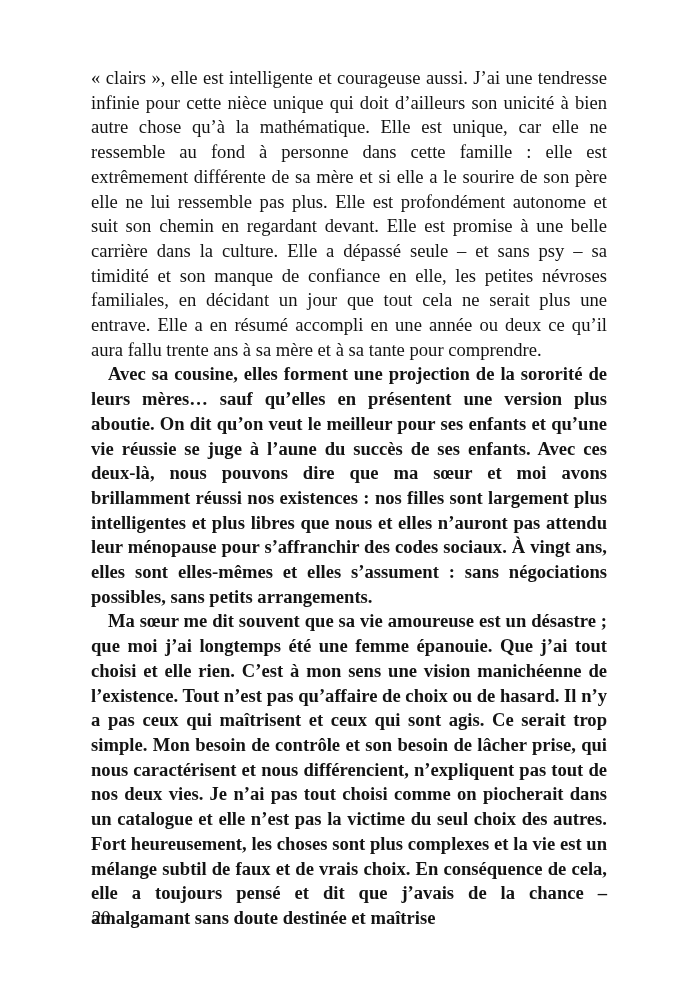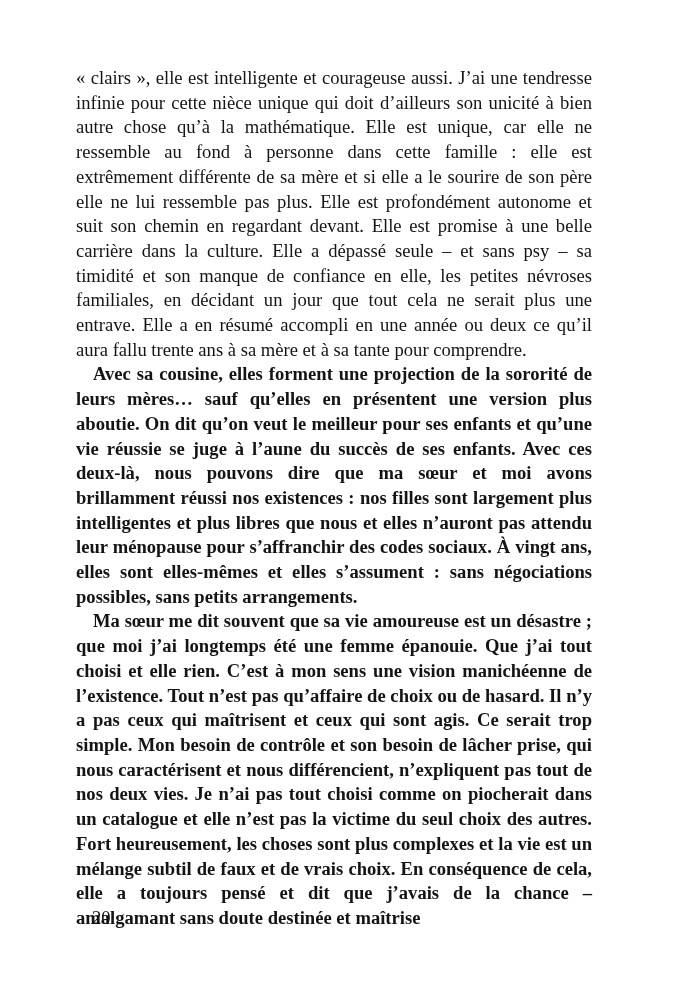--- a/index.html
+++ b/index.html
@@ -15,21 +15,21 @@
     position: relative;
     width: 700px;
     height: 992px;
     background: #ffffff;
     color: #141414;
     font-family: "Liberation Serif", serif;
     overflow: hidden;
   }
   .text-block {
     position: absolute;
-    left: 76px;
+    left: 91px;
     top: 66px;
     width: 516px;
     font-size: 18.6px;
     line-height: 24.7px;
     text-align: justify;
     hyphens: none;
     -webkit-hyphens: none;
   }
   .para {
     margin: 0;

